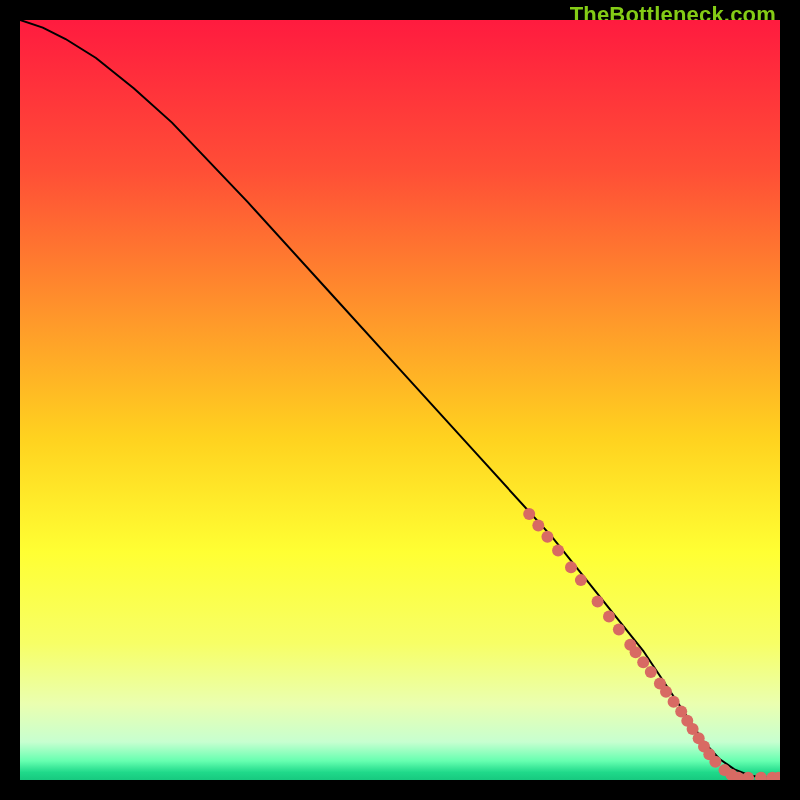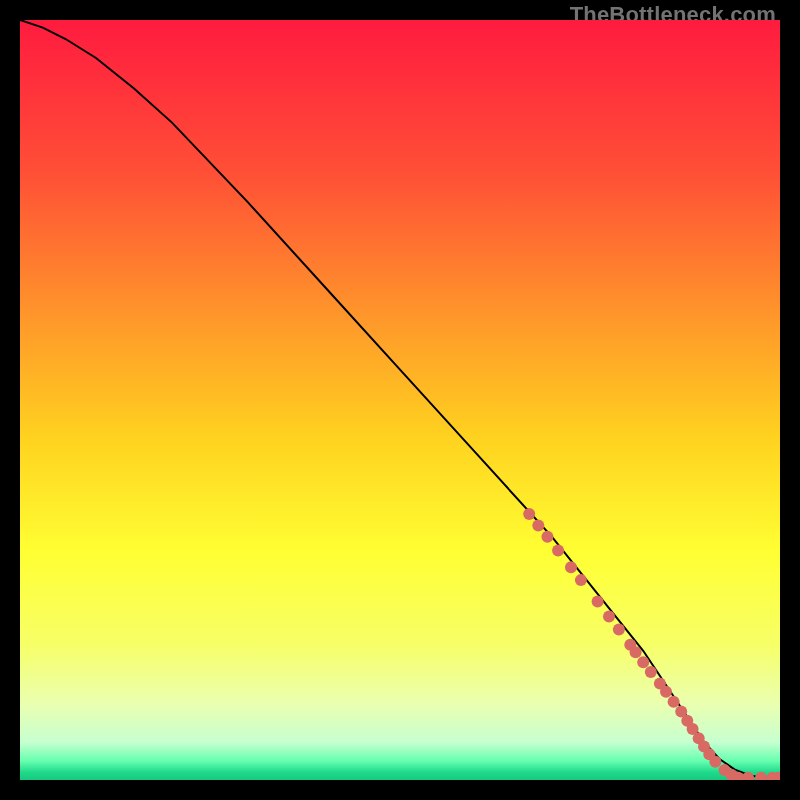--- a/index.html
+++ b/index.html
@@ -23,21 +23,21 @@
     position: absolute;
     left: 0;
     top: 0;
     width: 760px;
     height: 760px;
   }
   .watermark {
     position: absolute;
     top: 2px;
     right: 24px;
-    color: #737373;
+    color: #84cc16;
     font-size: 22px;
     font-weight: 600;
     letter-spacing: 0.2px;
     user-select: none;
   }
   svg { display: block; }
 </style>
 </head>
 <body>
 

